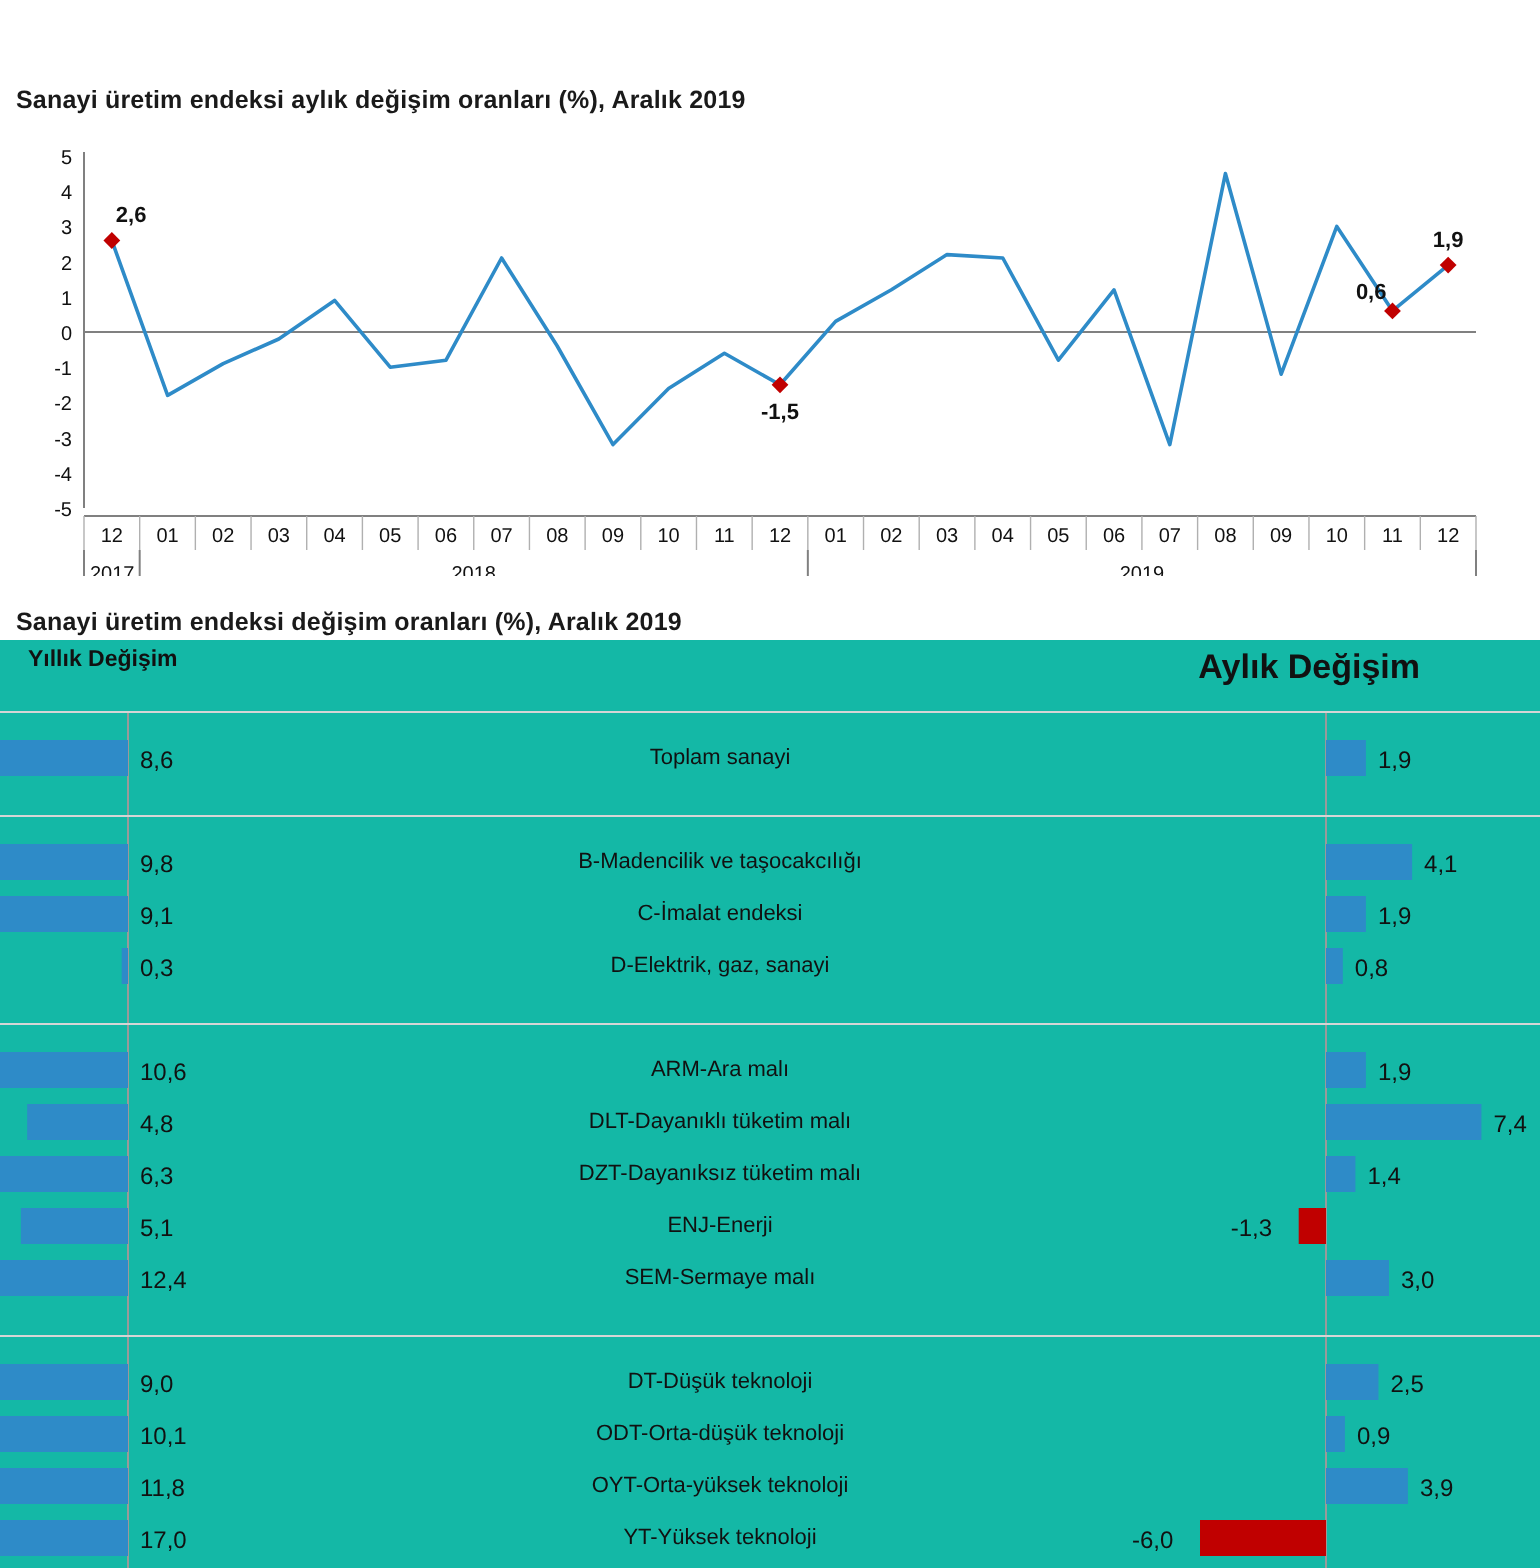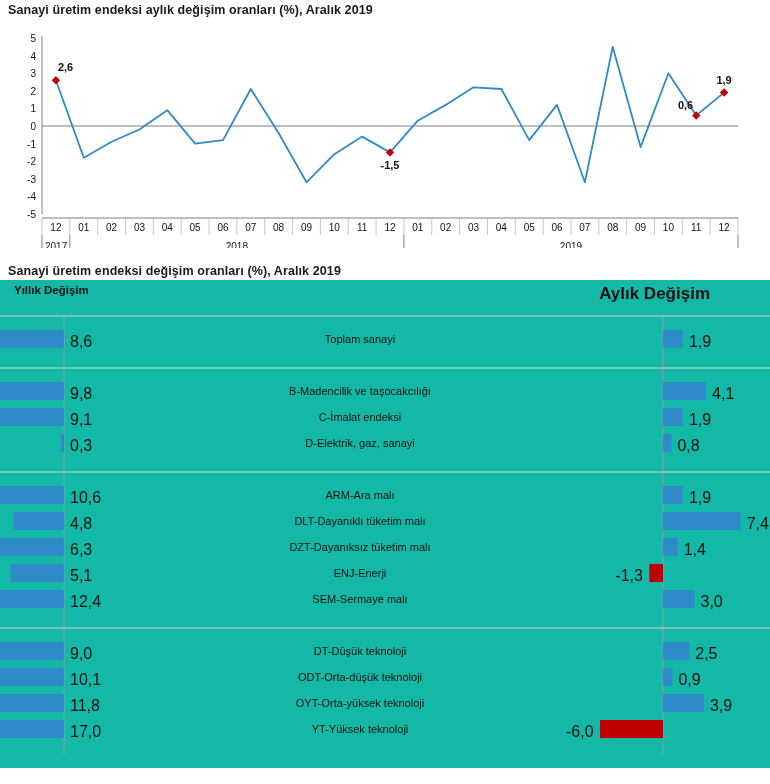--- a/index.html
+++ b/index.html
@@ -4,21 +4,21 @@
 <style>
   * { box-sizing: border-box; }
   html, body {
     margin: 0; padding: 0;
     width: 770px; height: 784px;
     background: #ffffff;
     font-family: "Liberation Sans", sans-serif;
     color: #1a1a1a;
     overflow: hidden;
   }
-  .page { position: relative; width: 770px; height: 647px; }
+  .page { position: relative; width: 770px; height: 647px; margin-top: 40px; }
 
   
   .title1 {
     position: absolute; left: 8px; top: 3px;
     font-size: 12.5px; font-weight: bold; letter-spacing: 0.1px;
   }
 
   
   .linechart-wrap {
     position: absolute; left: 8px; top: 26px; width: 752px; height: 222px;
@@ -46,21 +46,21 @@
     font-size: 17px; font-weight: bold; color: #111;
   }
   .bc-svg { position: absolute; left: 0; top: 22px; }
 
   .bc-row-label {
     position: absolute;
     font-size: 11px; color: #111; text-align: center;
     white-space: nowrap;
   }
   .bc-value {
-    position: absolute; font-size: 16px; color: #111; white-space: nowrap;
+    position: absolute; font-size: 12px; color: #111; white-space: nowrap;
   }
 </style>
 </head>
 <body>
 
 <div class="page">
 
   <div class="title1">Sanayi üretim endeksi aylık değişim oranları (%), Aralık 2019</div>
 
   <div class="linechart-wrap">

